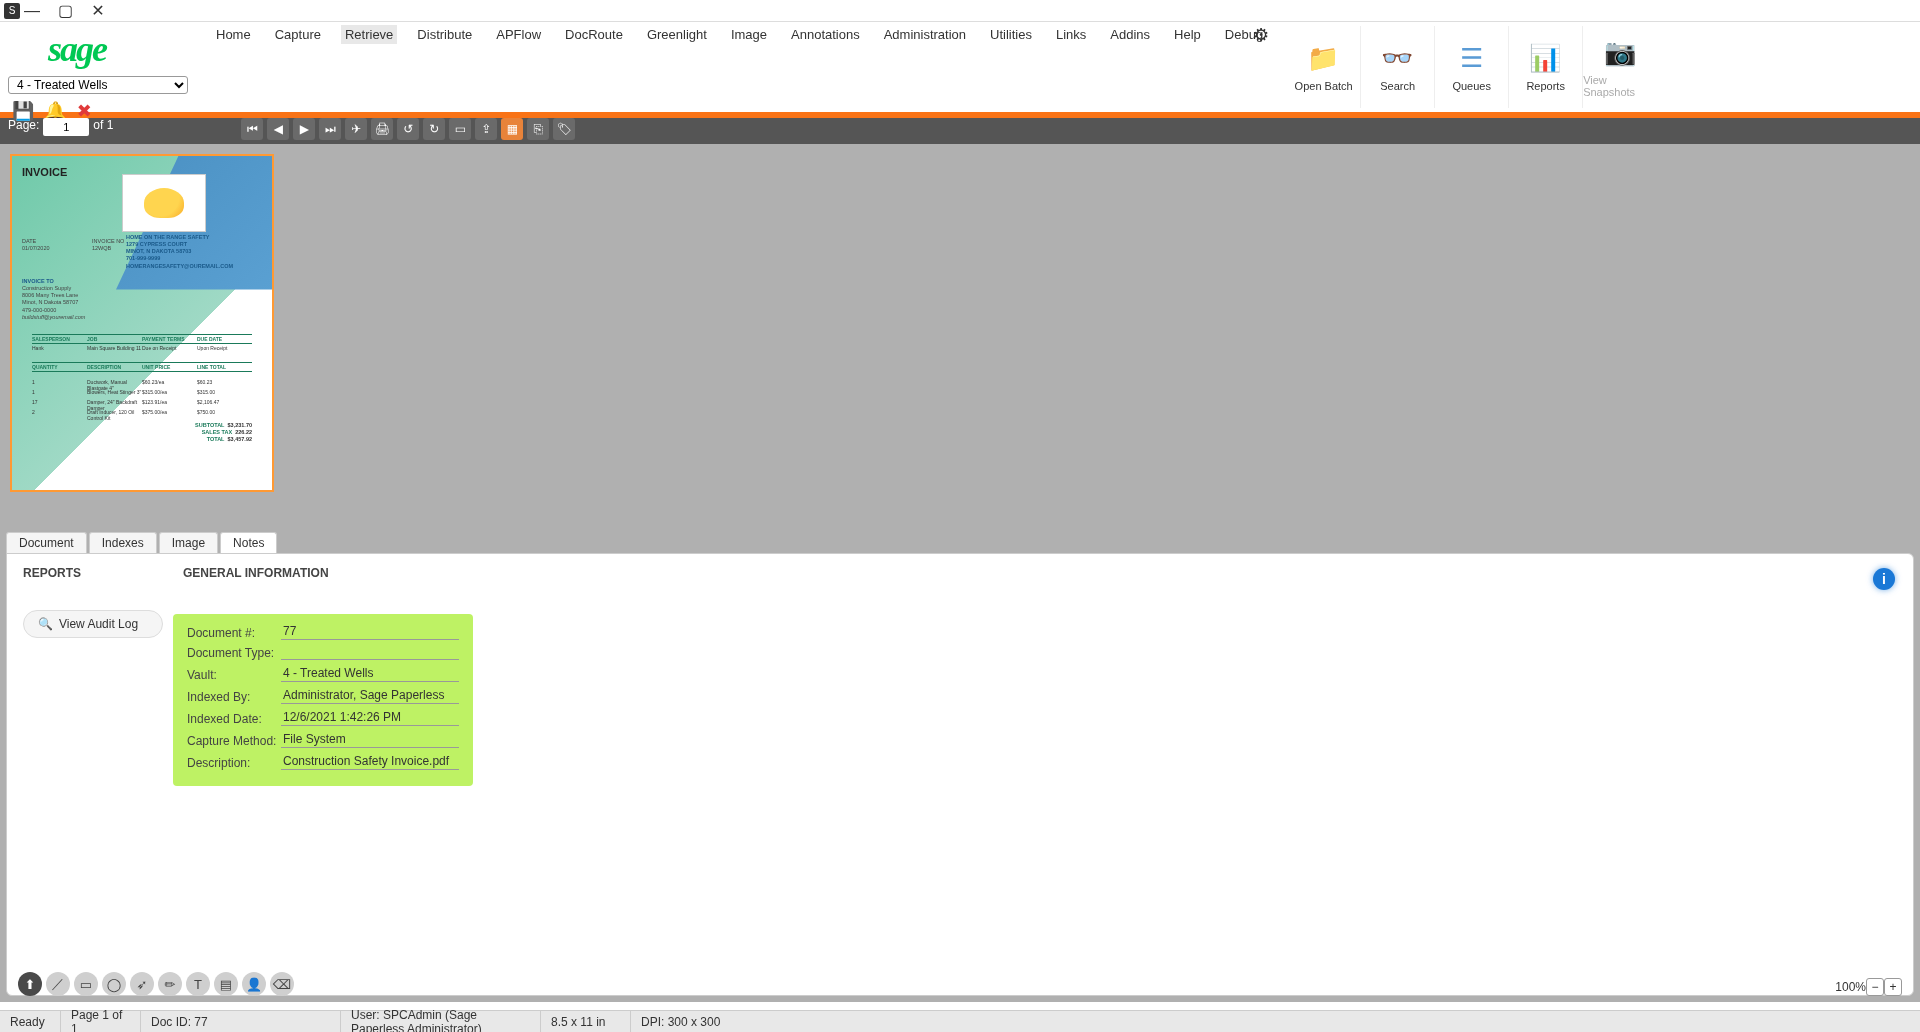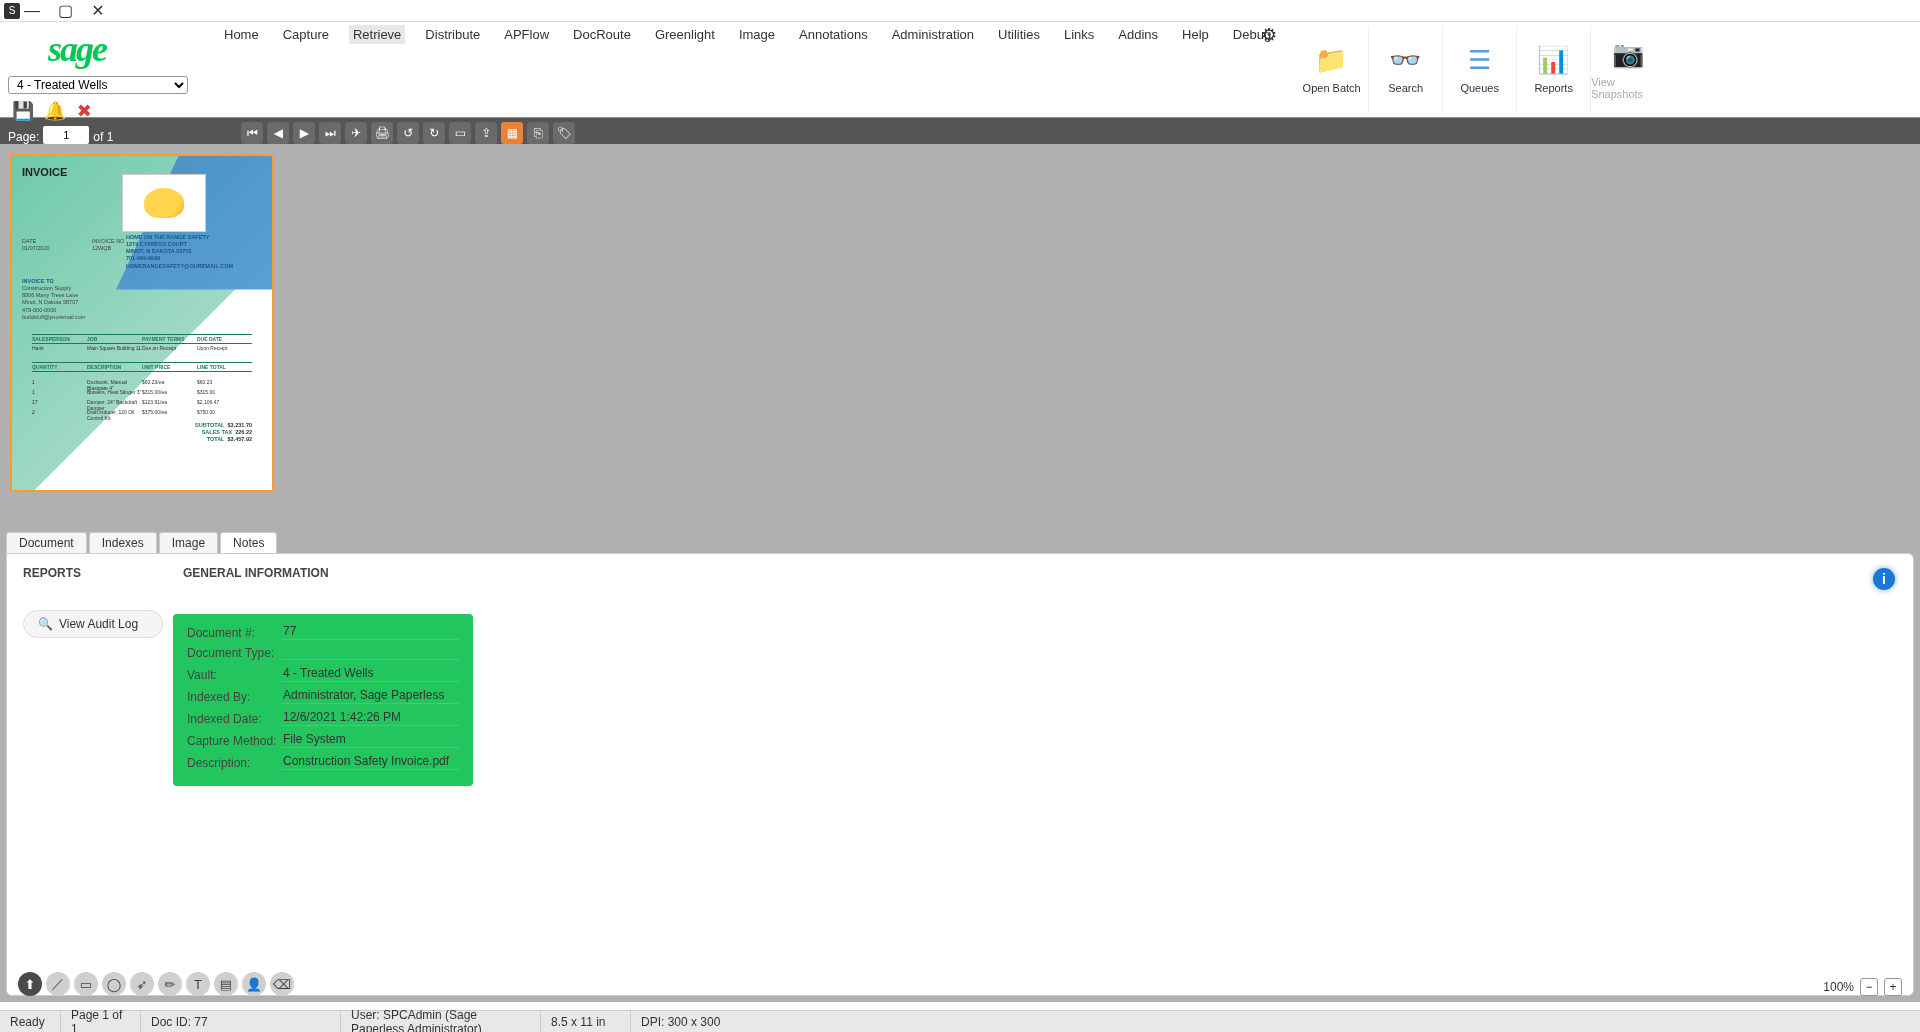--- a/index.html
+++ b/index.html
@@ -3,38 +3,38 @@
 <meta charset="utf-8">
 <style>
 * { margin:0; padding:0; box-sizing:border-box; font-family:"Segoe UI", Arial, sans-serif; }
 body { width:1920px; height:1032px; background:#fff; font-size:12px; color:#333; overflow:hidden; }
 .titlebar { height:22px; background:#fff; display:flex; align-items:center; padding:0 4px; border-bottom:1px solid #ddd;}
 .titlebar .icon { width:16px; height:16px; background:#333; color:#fff; font-size:10px; display:flex; align-items:center; justify-content:center; margin-right:4px; border-radius:2px;}
 .titlebar .title { flex:1; font-size:12px; color:#000;}
 .winbtns { display:flex; gap:18px; margin-right:6px;}
 .winbtns span { font-size:16px; cursor:pointer; line-height:1;}
 
-.header { height:96px; display:flex; background:#fff; border-bottom:1px solid #f97316;gap:8px;}
+.header { height:96px; display:flex; background:#fff; border-bottom:6px solid #f97316;}
 .logo-zone { width:200px; display:flex; flex-direction:column; padding:4px 8px;}
 .logo { font-size:36px; font-weight:900; color:#00c853; font-style:italic; font-family:Georgia,serif; letter-spacing:-2px; margin:2px 0 6px 40px;}
 .vault-select { width:180px; height:22px; border:1px solid #999; border-radius:3px; padding:0 4px; background:#fff; font-size:12px;}
 .mini-icons { display:flex; gap:10px; margin-top:6px; padding-left:4px;}
 .mini-icons span { font-size:18px; cursor:pointer;}
 .menu-rib { flex:1; display:flex; }
 .menubar { height:24px; display:flex; align-items:center; gap:16px; padding:0 12px; font-size:13px; position:relative;}
 .menubar div { cursor:pointer; padding:2px 4px;}
 .menubar .active { background:#e8e8e8;}
 .gear { position:absolute; right:10px; top:2px; font-size:18px; cursor:pointer;}
 .ribbon { flex:1; display:flex; align-items:stretch; padding:4px 8px;}
 .rib-btn { width:74px; display:flex; flex-direction:column; align-items:center; justify-content:center; gap:6px; border-right:1px solid #eee; cursor:pointer; font-size:11px;}
 .rib-btn .ri { font-size:26px;}
 .rib-btn.disabled { color:#aaa;}
 .rib-btn:last-child { border-right:none;}
 
-.page-toolbar { height:26px; background:#555; display:flex; align-items:flex-end; padding:0 8px; color:#fff; gap:4px;}
+.page-toolbar { height:26px; background:#555; display:flex; align-items:flex-start; padding:0 8px; color:#fff; gap:4px;}
 .page-toolbar .lbl { font-size:12px;}
 .page-toolbar input { width:46px; height:18px; text-align:center; border:none; border-radius:2px; font-size:11px;}
 .tb-btn { width:22px; height:22px; background:#6a6a6a; border-radius:3px; display:flex; align-items:center; justify-content:center; font-size:12px; cursor:pointer; color:#fff;}
 .tb-btn.orange { background:#e8833a;}
 .tb-gap { width:120px;}
 
 .viewer { height:382px; background:#b0b0b0; padding:10px; display:flex; align-items:flex-start;}
 .thumb { width:264px; height:338px; background:#fff; border:2px solid #ff9933; position:relative; font-size:6px; overflow:hidden;}
 .thumb .bg1 { position:absolute; inset:0; background:linear-gradient(135deg,#6fc9a9 0%,#9fd9c5 60%,#fff 60%);}
 .thumb .bg2 { position:absolute; top:0; right:0; width:60%; height:40%; background:linear-gradient(135deg,#4a90c2 0%,#5aa0d2 100%); clip-path:polygon(40% 0,100% 0,100% 100%,0 100%);}
@@ -52,30 +52,30 @@
 .totals { position:absolute; right:10px; top:256px; font-size:5.5px; text-align:right; color:#1a7a5a; font-weight:bold; line-height:1.3;}
 
 .tabs-area { height:476px; padding:6px; background:#b0b0b0; display:flex; flex-direction:column;justify-content:space-between;}
 .tabs { display:flex; gap:2px; margin-bottom:0;}
 .tab { background:#f5f5f5; border:1px solid #ccc; border-bottom:none; padding:3px 12px; font-size:12px; border-radius:3px 3px 0 0; cursor:pointer;}
 .tab.active { background:#fff;}
 .tab-body { flex:1; background:#fff; border:1px solid #ccc; border-radius:0 6px 6px 6px; padding:12px 16px; display:flex; gap:20px; position:relative;}
 .reports-col { width:140px;}
 .reports-col h4 { font-size:12px; color:#444; margin-bottom:10px;}
 .audit-btn { display:flex; align-items:center; gap:6px; background:#f5f5f5; border:1px solid #ddd; border-radius:14px; padding:6px 14px; font-size:12px; cursor:pointer;}
-.gen-col { background:#22c55e; border-radius:4px; padding:10px 14px; min-width:300px; position:relative; left:-10px; top:-2px;margin-top:36px;}
+.gen-col { background:#bef264; border-radius:4px; padding:10px 14px; min-width:300px; position:relative; left:-10px; top:-2px;margin-top:36px;}
 .gi-row { display:flex; align-items:flex-end; margin-bottom:6px; font-size:12px;}
 .gi-row .k { width:94px; color:#444;}
 .gi-row .v { flex:1; border-bottom:1px solid #999; padding:0 2px 1px;}
 .info-icon { position:absolute; right:18px; top:14px; width:22px; height:22px; border-radius:50%; background:#1a78d6; color:#fff; display:flex; align-items:center; justify-content:center; font-weight:bold; font-size:14px; box-shadow:0 0 6px rgba(26,120,214,.6); cursor:pointer;}
 
 .bottom-toolbar { position:absolute; left:18px; bottom:36px; display:flex; gap:4px; align-items:center;}
 .bt { width:24px; height:24px; border-radius:50%; background:#cfcfcf; display:flex; align-items:center; justify-content:center; font-size:13px; cursor:pointer; color:#444;}
 .bt.dark { background:#4a4a4a; color:#fff;}
-.zoom-area { position:absolute; right:18px; bottom:36px; display:flex; align-items:center; gap:6px; font-size:12px;}
+.zoom-area { position:absolute; right:18px; bottom:36px; display:flex; align-items:center; font-size:12px;}
 .zoom-btn { width:18px; height:18px; border:1px solid #999; border-radius:3px; display:flex; align-items:center; justify-content:center; cursor:pointer; font-size:12px;}
 
 .statusbar { position:absolute; bottom:0; left:0; right:0; height:22px; background:#e8e8e8; border-top:1px solid #ccc; display:flex; align-items:center; font-size:12px; color:#333;}
 .statusbar div { padding:0 10px; border-right:1px solid #ccc; height:100%; display:flex; align-items:center;}
 .statusbar .grow { flex:1; border-right:1px solid #ccc;}
 </style>
 </head>
 <body>
 
 <div class="titlebar">

